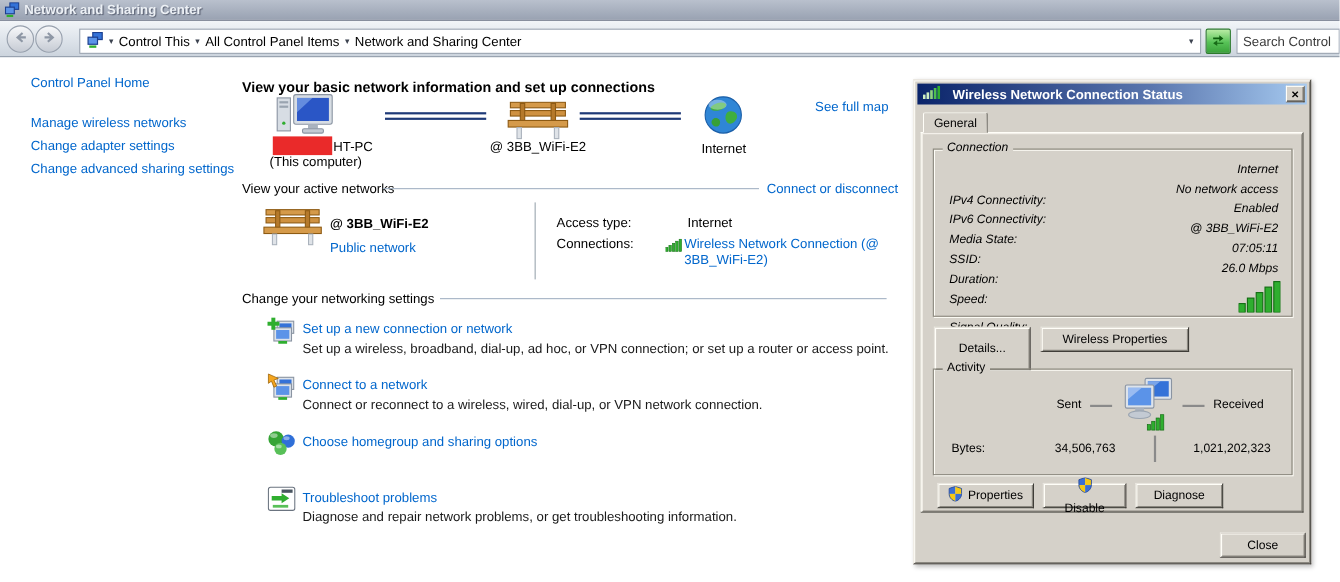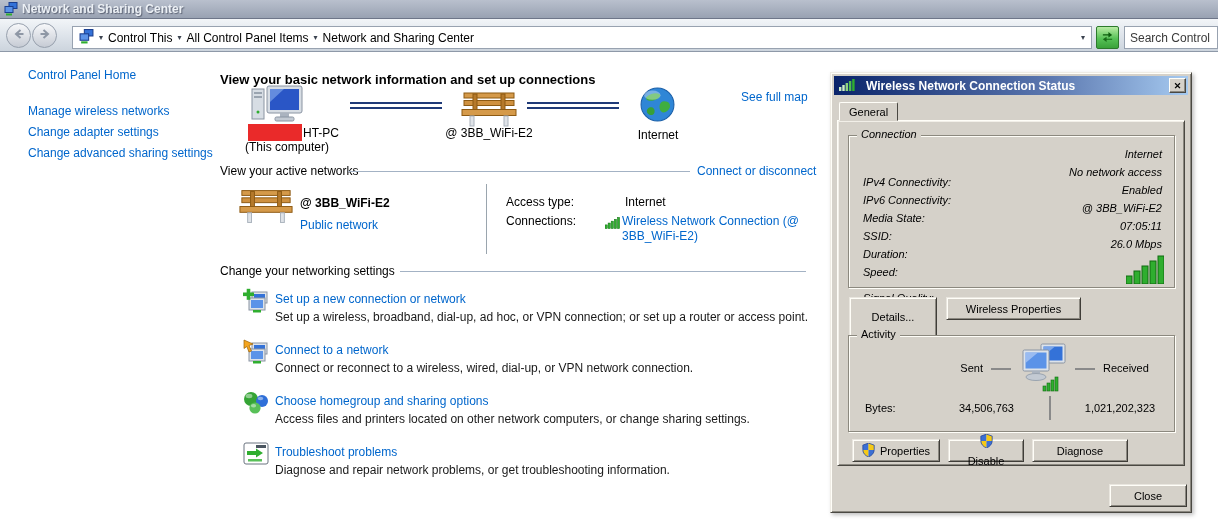--- a/index.html
+++ b/index.html
@@ -246,21 +246,20 @@
     <svg width="26" height="26" viewBox="0 0 26 26">
       <circle cx="8" cy="9" r="7" fill="#35a435"></circle>
         <ellipse cx="6" cy="6" rx="3.4" ry="2.2" fill="#ffffff" opacity="0.45"></ellipse>
       <circle cx="19" cy="11" r="6" fill="#2f6fd8"></circle>
         <ellipse cx="17.5" cy="8.5" rx="2.8" ry="1.8" fill="#ffffff" opacity="0.45"></ellipse>
       <circle cx="12" cy="18" r="5.6" fill="#58c058"></circle>
         <ellipse cx="10.5" cy="15.8" rx="2.6" ry="1.7" fill="#ffffff" opacity="0.45"></ellipse>
     </svg>
   </span>
   <a class="abs lnk" style="left:275px;top:394px;text-align:right;">Choose homegroup and sharing options</a>
-  <div class="abs desc" style="left:275px;top:412px;width:540px;">Access files and printers located on other network computers, or change sharing settings.</div>
 
   <span class="abs" style="left:243px;top:441px;">
     <svg width="26" height="26" viewBox="0 0 26 26">
       <rect x="1" y="2" width="24" height="21" rx="2" fill="#ffffff" stroke="#6b7480"></rect>
       <rect x="13" y="4" width="10" height="3" fill="#4a5560"></rect>
       <polygon points="4,10 13,10 13,7.5 20,12 13,16.5 13,14 4,14" fill="#2fae2f"></polygon>
       <rect x="5" y="18" width="14" height="2.5" fill="#58c058"></rect>
     </svg>
   </span>
   <a class="abs lnk" style="left:275px;top:445px;">Troubleshoot problems</a>
@@ -380,21 +379,21 @@
                 <rect x="0" y="0" width="8" height="8.5" fill="#3b6fd4"></rect>
                 <rect x="8" y="0" width="8" height="8.5" fill="#f5c916"></rect>
                 <rect x="0" y="8.5" width="8" height="8.5" fill="#f5c916"></rect>
                 <rect x="8" y="8.5" width="8" height="8.5" fill="#3b6fd4"></rect>
               </g>
               <path d="M8 0 L15 2.5 V8 C15 12.5 12 15.5 8 17 C4 15.5 1 12.5 1 8 V2.5 Z" fill="none" stroke="#23489c"></path>
             </svg>
         </span>
         <span>Disable</span>
       </button>
-      <button class="abs cbtn" style="left:194px;top:318px;width:96px;height:23px;">
+      <button class="abs cbtn" style="left:194px;top:318px;width:80px;height:23px;">
           <span>Diagnose</span>
         </button>
     </div>
 
     <button class="abs cbtn" style="left:278px;top:411px;width:78px;height:23px;">
         <span>Close</span>
       </button>
   </div>
 
 </div>

